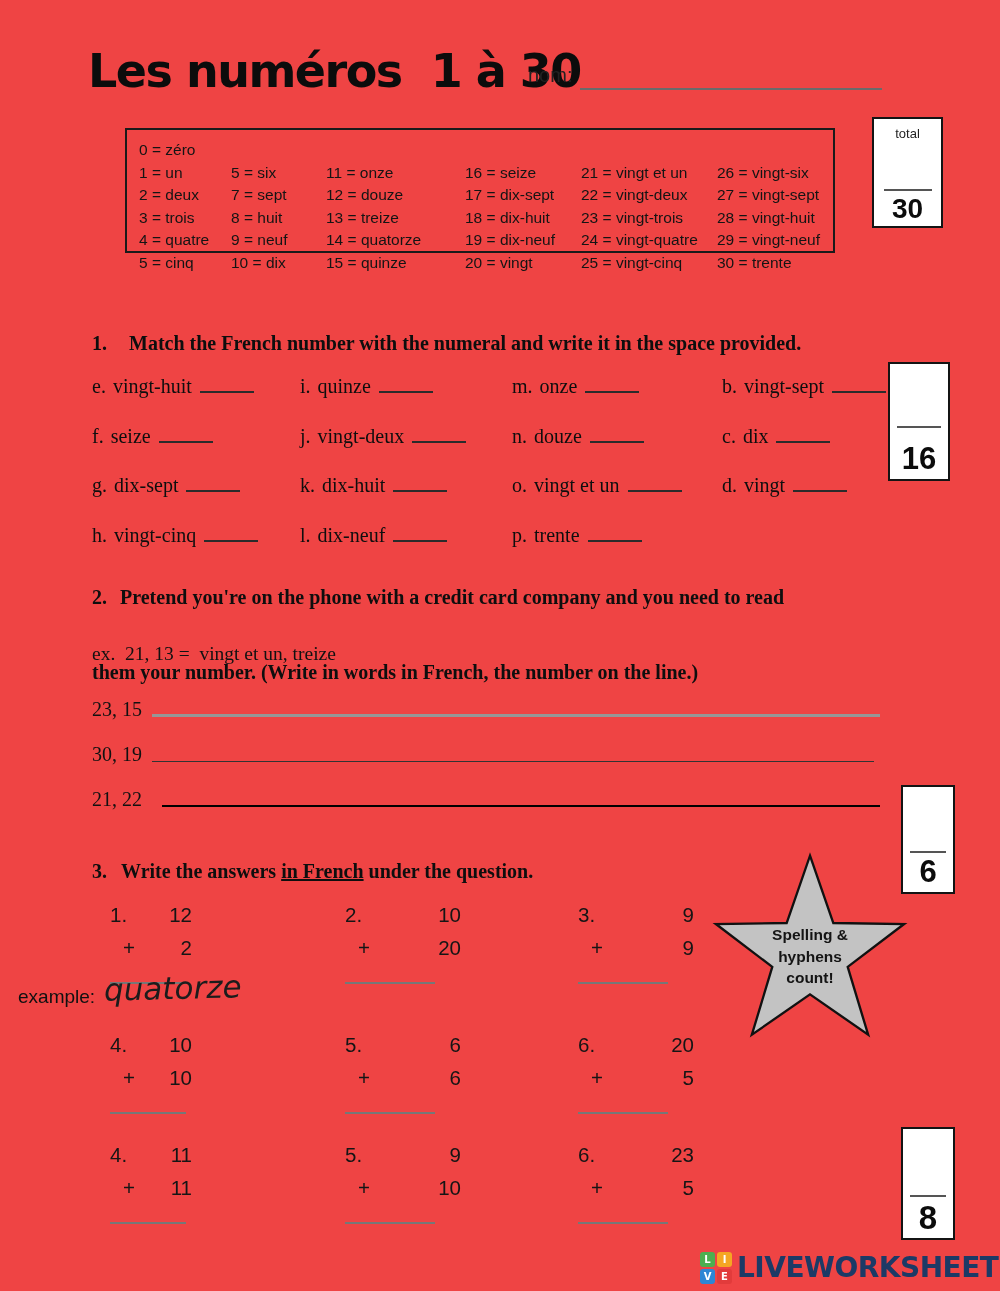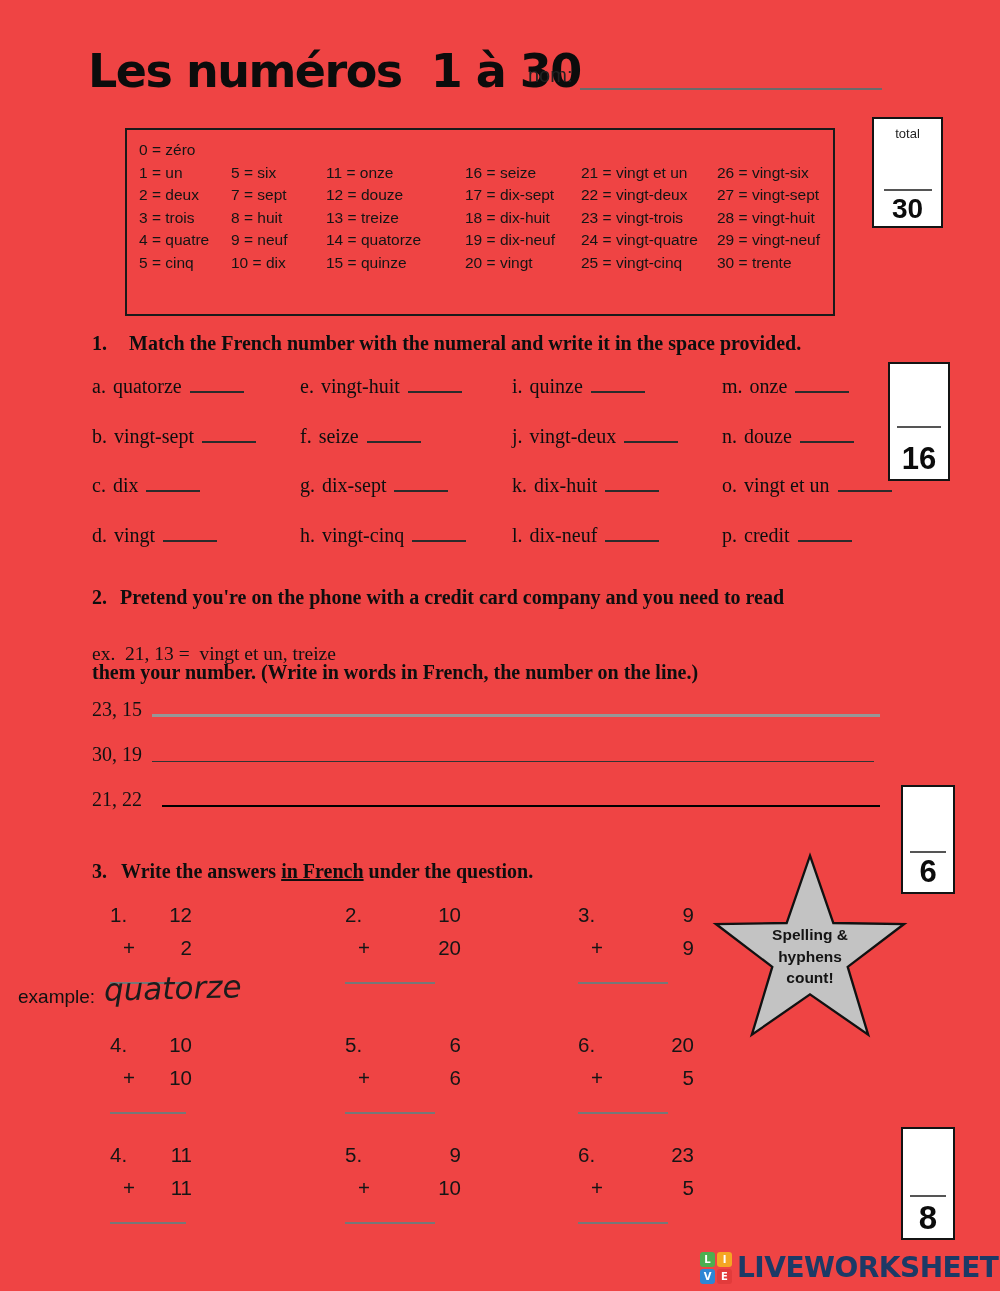--- a/index.html
+++ b/index.html
@@ -6,21 +6,21 @@
   .page{position:relative;width:1000px;height:1291px;background:#ef4444;
         font-family:"Liberation Sans",sans-serif;color:#111;overflow:hidden;}
 
   
   .title{position:absolute;left:88px;top:44px;font-family:"DejaVu Sans",sans-serif;
          font-weight:800;font-size:46px;letter-spacing:-1.5px;color:#0c0c0c;white-space:pre;}
   .nom-label{position:absolute;left:528px;top:64px;font-size:20px;color:#222;}
   .nom-line{position:absolute;left:580px;top:58px;width:302px;height:30px;border-bottom:2px solid #6b6b6b;}
 
   
-  .ref-table{position:absolute;left:125px;top:128px;width:710px;height:188px;box-sizing:border-box;
+  .ref-table{position:absolute;left:125px;top:128px;width:710px;height:125px;box-sizing:border-box;
              border:2.5px solid #1a1a1a;padding:9px 0 0 12px;font-size:15.5px;line-height:22.6px;color:#141414;}
   .ref-cols{display:flex;}
   .ref-col{white-space:nowrap;}
   .c1{width:92px}.c2{width:95px}.c3{width:139px}.c4{width:116px}.c5{width:136px}.c6{width:112px}
 
   
   .scorebox{position:absolute;box-sizing:border-box;border:2.5px solid #141414;background:#fff;
             display:flex;flex-direction:column;align-items:center;text-align:center;}
   .score-label{font-size:13px;color:#222;margin-top:7px;text-align:right;}
   .score-spacer{flex:1;}
@@ -160,36 +160,35 @@
       </div>
     </div>
   </div>
 
   <div class="sec-head serif s1-head">
     <span class="sec-num">1.</span>
     <span>Match the French number with the numeral and write it in the space provided.</span>
   </div>
 
   <div class="match-grid serif">
-    <div class="match-item"><span class="match-letter">a.</span><span>quatorze</span><span class="blank"></span></div>
     <div class="match-item"><span class="match-letter">e.</span><span>vingt-huit</span><span class="blank"></span></div>
     <div class="match-item"><span class="match-letter">i.</span><span>quinze</span><span class="blank"></span></div>
     <div class="match-item"><span class="match-letter">m.</span><span>onze</span><span class="blank"></span></div>
     <div class="match-item"><span class="match-letter">b.</span><span>vingt-sept</span><span class="blank"></span></div>
     <div class="match-item"><span class="match-letter">f.</span><span>seize</span><span class="blank"></span></div>
     <div class="match-item"><span class="match-letter">j.</span><span>vingt-deux</span><span class="blank"></span></div>
     <div class="match-item"><span class="match-letter">n.</span><span>douze</span><span class="blank"></span></div>
     <div class="match-item"><span class="match-letter">c.</span><span>dix</span><span class="blank"></span></div>
     <div class="match-item"><span class="match-letter">g.</span><span>dix-sept</span><span class="blank"></span></div>
     <div class="match-item"><span class="match-letter">k.</span><span>dix-huit</span><span class="blank"></span></div>
     <div class="match-item"><span class="match-letter">o.</span><span>vingt et un</span><span class="blank"></span></div>
     <div class="match-item"><span class="match-letter">d.</span><span>vingt</span><span class="blank"></span></div>
     <div class="match-item"><span class="match-letter">h.</span><span>vingt-cinq</span><span class="blank"></span></div>
     <div class="match-item"><span class="match-letter">l.</span><span>dix-neuf</span><span class="blank"></span></div>
-    <div class="match-item"><span class="match-letter">p.</span><span>credit</span><span class="blank"></span></div>
+    <div class="match-item"><span class="match-letter">p.</span><span>trente</span><span class="blank"></span></div>
   </div>
 
   <div class="scorebox box-s1">
     <div class="score-spacer"></div>
     <div class="score-line"></div>
     <div class="score-num">16</div>
   </div>
 
   <div class="sec-head serif s2-head">
     <span class="sec-num">2.</span>

